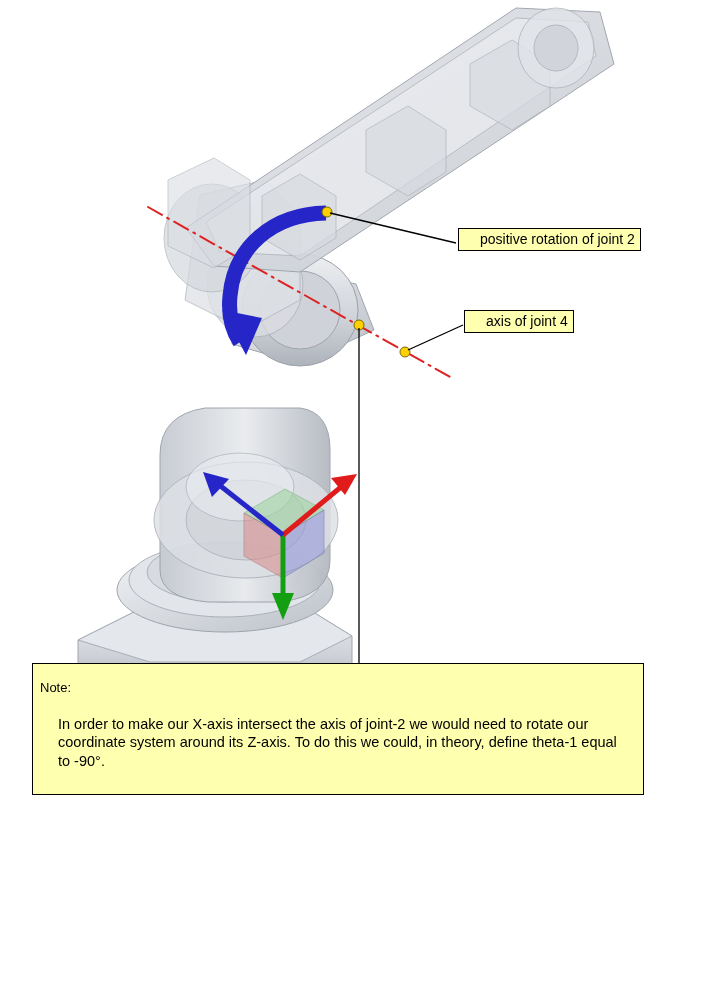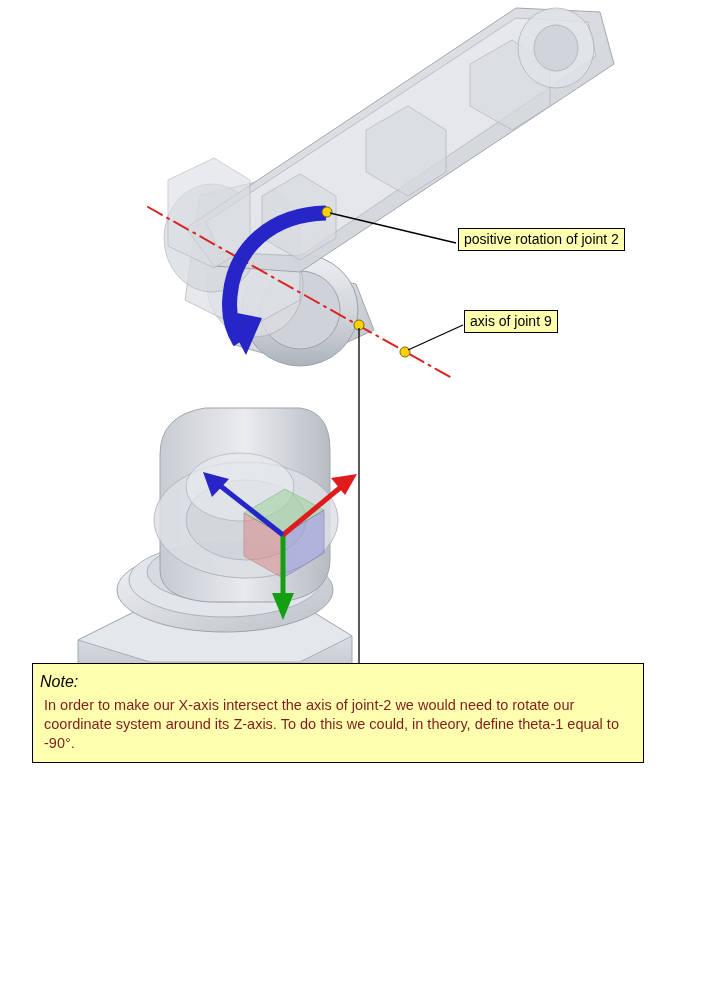--- a/index.html
+++ b/index.html
@@ -27,21 +27,21 @@
     top: 0;
     width: 707px;
     height: 1000px;
   }
   .callout {
     position: absolute;
     background: #ffffb0;
     border: 1px solid #000000;
     font-size: 14px;
     color: #000000;
-    padding: 2px 5px 3px 5px;
+    padding: 2px 5px 3px 21px;
     white-space: nowrap;
     line-height: 1.15;
   }
   #callout-rotation {
     left: 458px;
     top: 228px;
   }
   #callout-axis {
     left: 464px;
     top: 310px;
@@ -50,30 +50,29 @@
     position: absolute;
     left: 32px;
     top: 663px;
     width: 612px;
     background: #ffffb0;
     border: 1px solid #000000;
     padding: 4px 6px 6px 7px;
     box-sizing: border-box;
   }
   #note-box .note-title {
-    font-size: 16px;
+    font-size: 13px;
     color: #000;
-    margin: 4px 0 0 0;
+    margin: 12px 0 0 0;
     line-height: 1.28;
-    font-style: italic;
   }
   #note-box .note-para {
     font-size: 14.5px;
-    color: #7f1d1d;
-    margin: 4px;
+    color: #000000;
+    margin: 18px;
     line-height: 1.28;
   }
 </style>
 </head>
 <body>
 
 <div id="canvas">
 
   <svg class="svg-layer" viewBox="0 0 707 1000">
     <defs>
@@ -166,20 +165,20 @@
       <line x1="283" y1="535" x2="341" y2="487" stroke="#e01b1b" stroke-width="5"></line>
       <path d="M357 474 L331 478 L345 495 Z" fill="#e01b1b"></path>
 
       <line x1="283" y1="535" x2="218" y2="484" stroke="#2626c8" stroke-width="5"></line>
       <path d="M203 472 L212 497 L229 479 Z" fill="#2626c8"></path>
     </g>
   </svg>
 
   <div class="callout" id="callout-rotation">positive rotation of joint 2</div>
 
-  <div class="callout" id="callout-axis">axis of joint 9</div>
+  <div class="callout" id="callout-axis">axis of joint 4</div>
 
   <div id="note-box">
     <div class="note-title">Note:</div>
     <div class="note-para">In order to make our X-axis intersect the axis of joint-2 we would need to rotate our coordinate system around its Z-axis. To do this we could, in theory,  define theta-1 equal to -90°.</div>
   </div>
 
 </div>
 
 </body></html>

